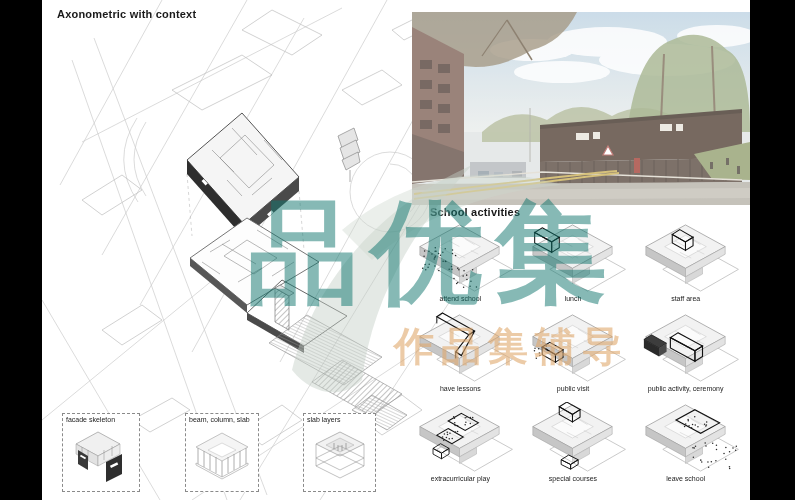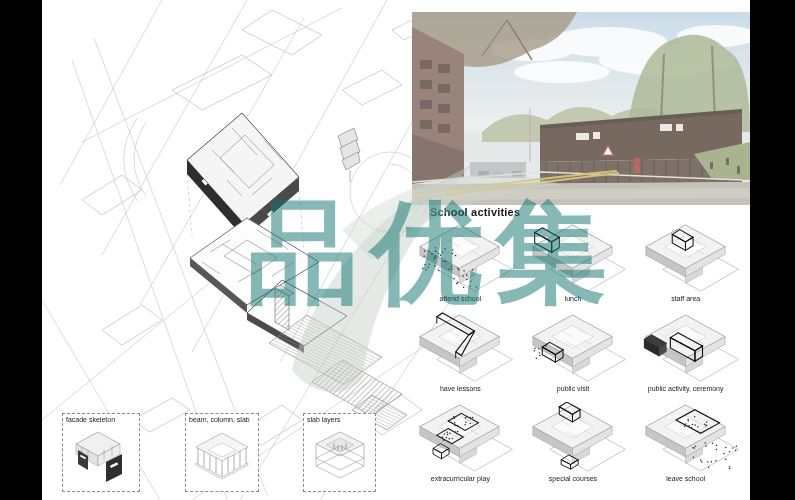--- a/index.html
+++ b/index.html
@@ -28,20 +28,21 @@
            font-family:"DejaVu Serif",serif;letter-spacing:12px;opacity:.5;}
   #wm-sub{position:absolute;left:352px;top:326px;font-size:40px;line-height:1;font-weight:bold;
           font-family:"DejaVu Serif",serif;letter-spacing:7px;opacity:.6;}
   #wm-swoosh{position:absolute;left:0;top:0;}
 </style>
 </head>
 <body>
 
 <div class="canvas">
 
+  <div class="sec-title" id="title-left">Axonometric with context</div>
 
   <svg id="big-axon" viewBox="0 0 410 500" xmlns="http://www.w3.org/2000/svg">
     <defs>
       <pattern id="hatch" width="4" height="4" patternTransform="rotate(45)" patternUnits="userSpaceOnUse">
         <line x1="0" y1="0" x2="0" y2="4" stroke="#8a8a8a" stroke-width="1"></line>
       </pattern>
       <pattern id="hatch2" width="3" height="3" patternTransform="rotate(115)" patternUnits="userSpaceOnUse">
         <line x1="0" y1="0" x2="0" y2="3" stroke="#9a9a9a" stroke-width="0.8"></line>
       </pattern>
     </defs>
@@ -567,15 +568,16 @@
       <line x1="54" y1="14" x2="54" y2="36" stroke="#999" stroke-width="0.6"></line>
     </svg>
   </div>
 
   <div id="watermark">
     <svg id="wm-swoosh" width="708" height="500">
       <path d="M250,370 C270,290 330,210 430,165 C370,230 330,300 320,380 C300,400 270,395 250,370 Z" fill="#c3cec6" opacity="0.45"></path>
       <path d="M300,230 C360,180 440,160 520,185 C450,190 380,215 330,260 Z" fill="#cdd6cd" opacity="0.4"></path>
     </svg>
     <div id="wm-main" style="color: #0f766e;">品优集</div>
+    <div id="wm-sub" style="color: rgb(224, 169, 110);">作品集辅导</div>
   </div>
 
 </div>
 
 </body></html>

